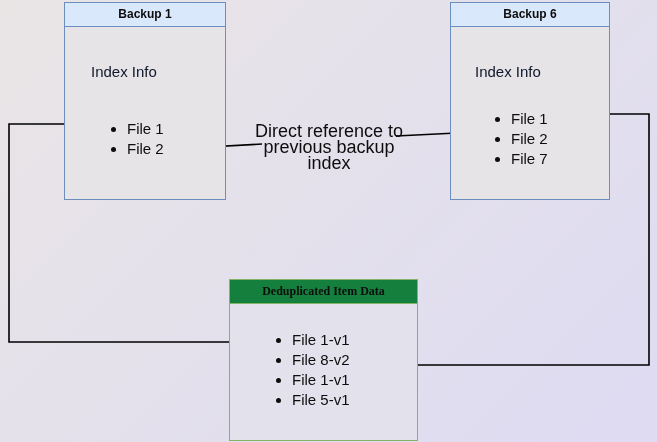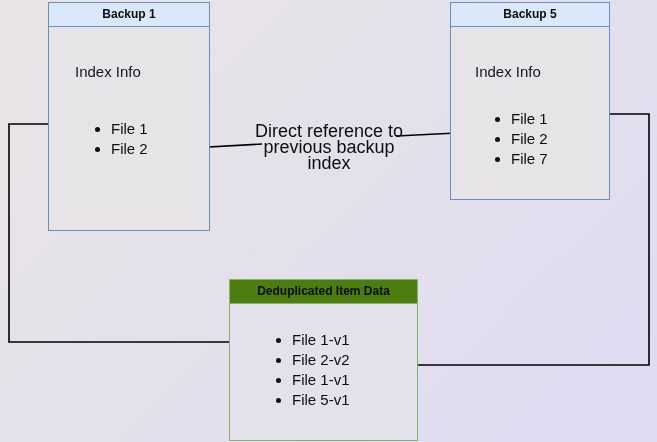--- a/index.html
+++ b/index.html
@@ -44,22 +44,23 @@
     position: relative;
     box-sizing: border-box;
     height: calc(100% - 24px);
   }
 
   .node.green {
     border-color: #82b366;
     background: #e3e1ec;
   }
   .node.green .node-header {
-    background: #4d7c0f;
+    background: #15803d;
     border-bottom-color: #82b366;
+    font-family: Liberation Serif, serif;
   }
 
   
   .subtitle {
     position: absolute;
     font-size: 15px;
     color: #0f172a;
     white-space: nowrap;
   }
   ul.bullets {
@@ -121,49 +122,49 @@
       <polygon points="370,365 384,360 384,370"></polygon>
     </g>
 
     <g>
       <path d="M 497 131 L 396 136"></path>
       <path d="M 262 144 L 172 149"></path>
       <polygon points="160,150 175,143 176,154"></polygon>
     </g>
   </svg>
 
-  <div class="node" style="left:48px; top:2px; width:162px; height:229px;">
+  <div class="node" style="left:64px; top:2px; width:162px; height:198px;">
     <div class="node-header">Backup 1</div>
     <div class="node-body">
       <div class="subtitle" style="left:26px; top:36px;">Index Info</div>
       <ul class="bullets" style="left:46px; top:92px;">
         <li>File 1</li>
         <li>File 2</li>
       </ul>
     </div>
   </div>
 
   <div class="node" style="left:450px; top:2px; width:160px; height:198px;">
-    <div class="node-header">Backup 5</div>
+    <div class="node-header">Backup 6</div>
     <div class="node-body">
       <div class="subtitle" style="left:24px; top:36px;">Index Info</div>
       <ul class="bullets" style="left:44px; top:82px;">
         <li>File 1</li>
         <li>File 2</li>
         <li>File 7</li>
       </ul>
     </div>
   </div>
 
   <div class="node green" style="left:229px; top:279px; width:189px; height:162px;">
     <div class="node-header">Deduplicated Item Data</div>
     <div class="node-body">
       <ul class="bullets" style="left:46px; top:26px;text-align:right;">
         <li>File 1-v1</li>
-        <li>File 2-v2</li>
+        <li>File 8-v2</li>
         <li>File 1-v1</li>
         <li>File 5-v1</li>
       </ul>
     </div>
   </div>
 
   <div class="caption" style="left:245px; top:123px; width:168px;">Direct reference to
 previous backup index</div>
 
 </div>

